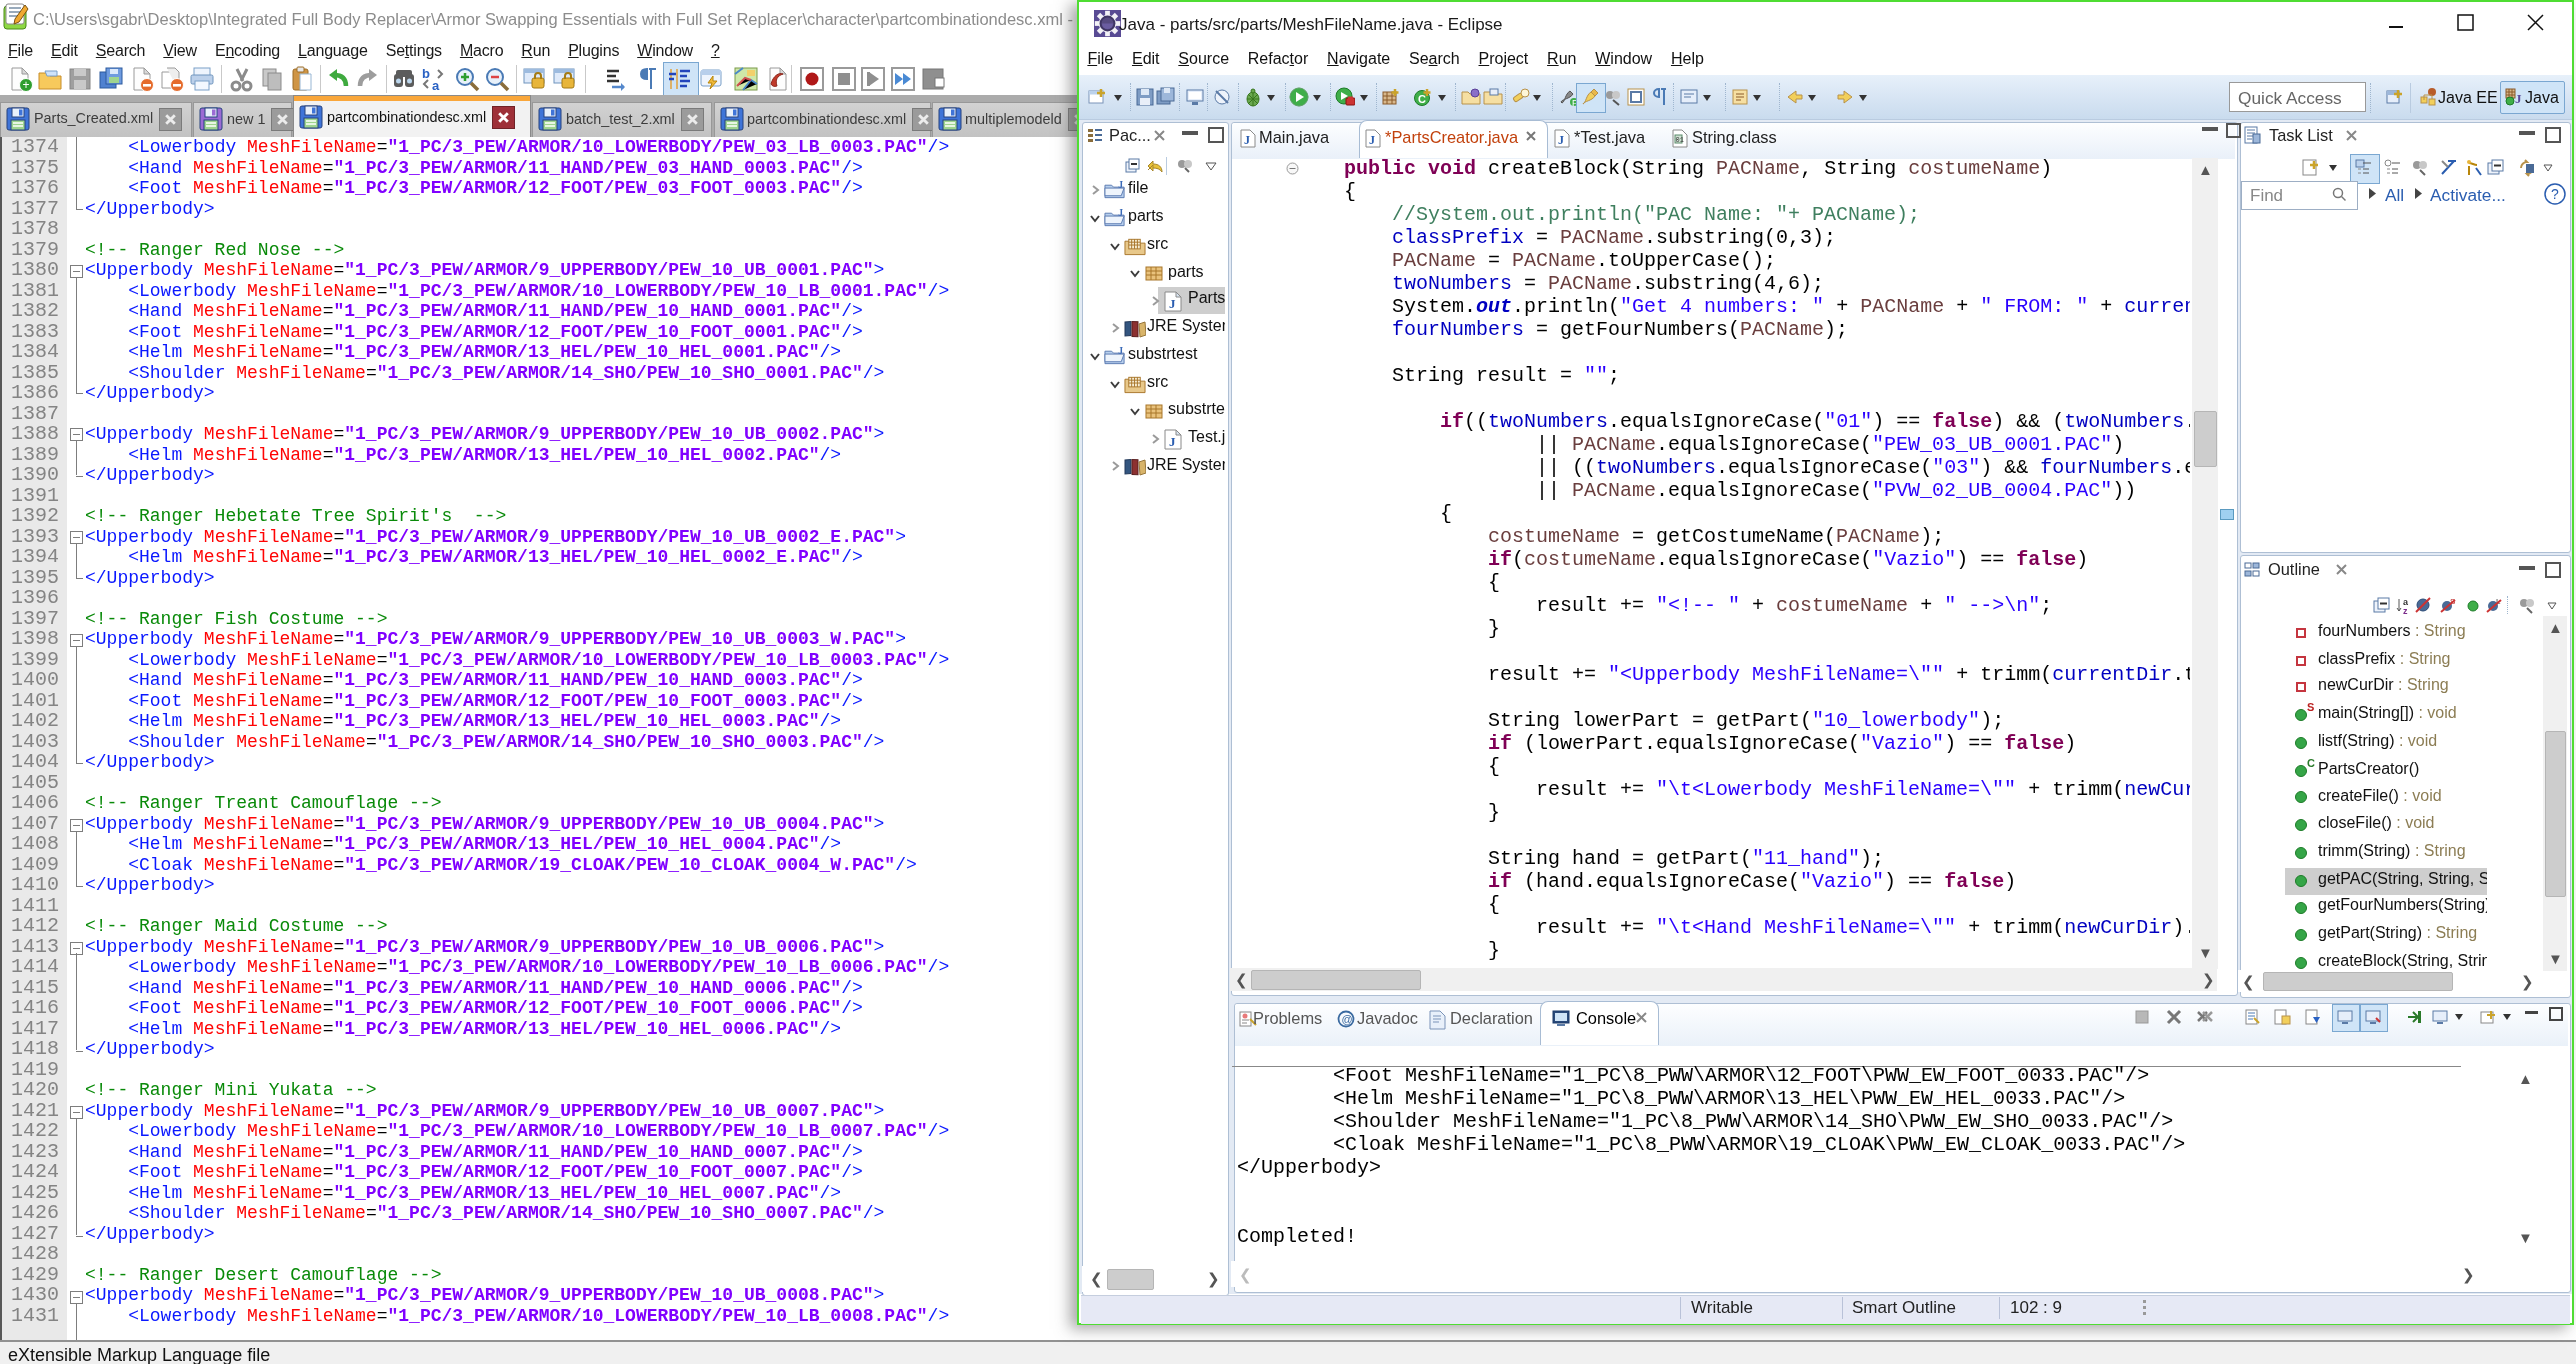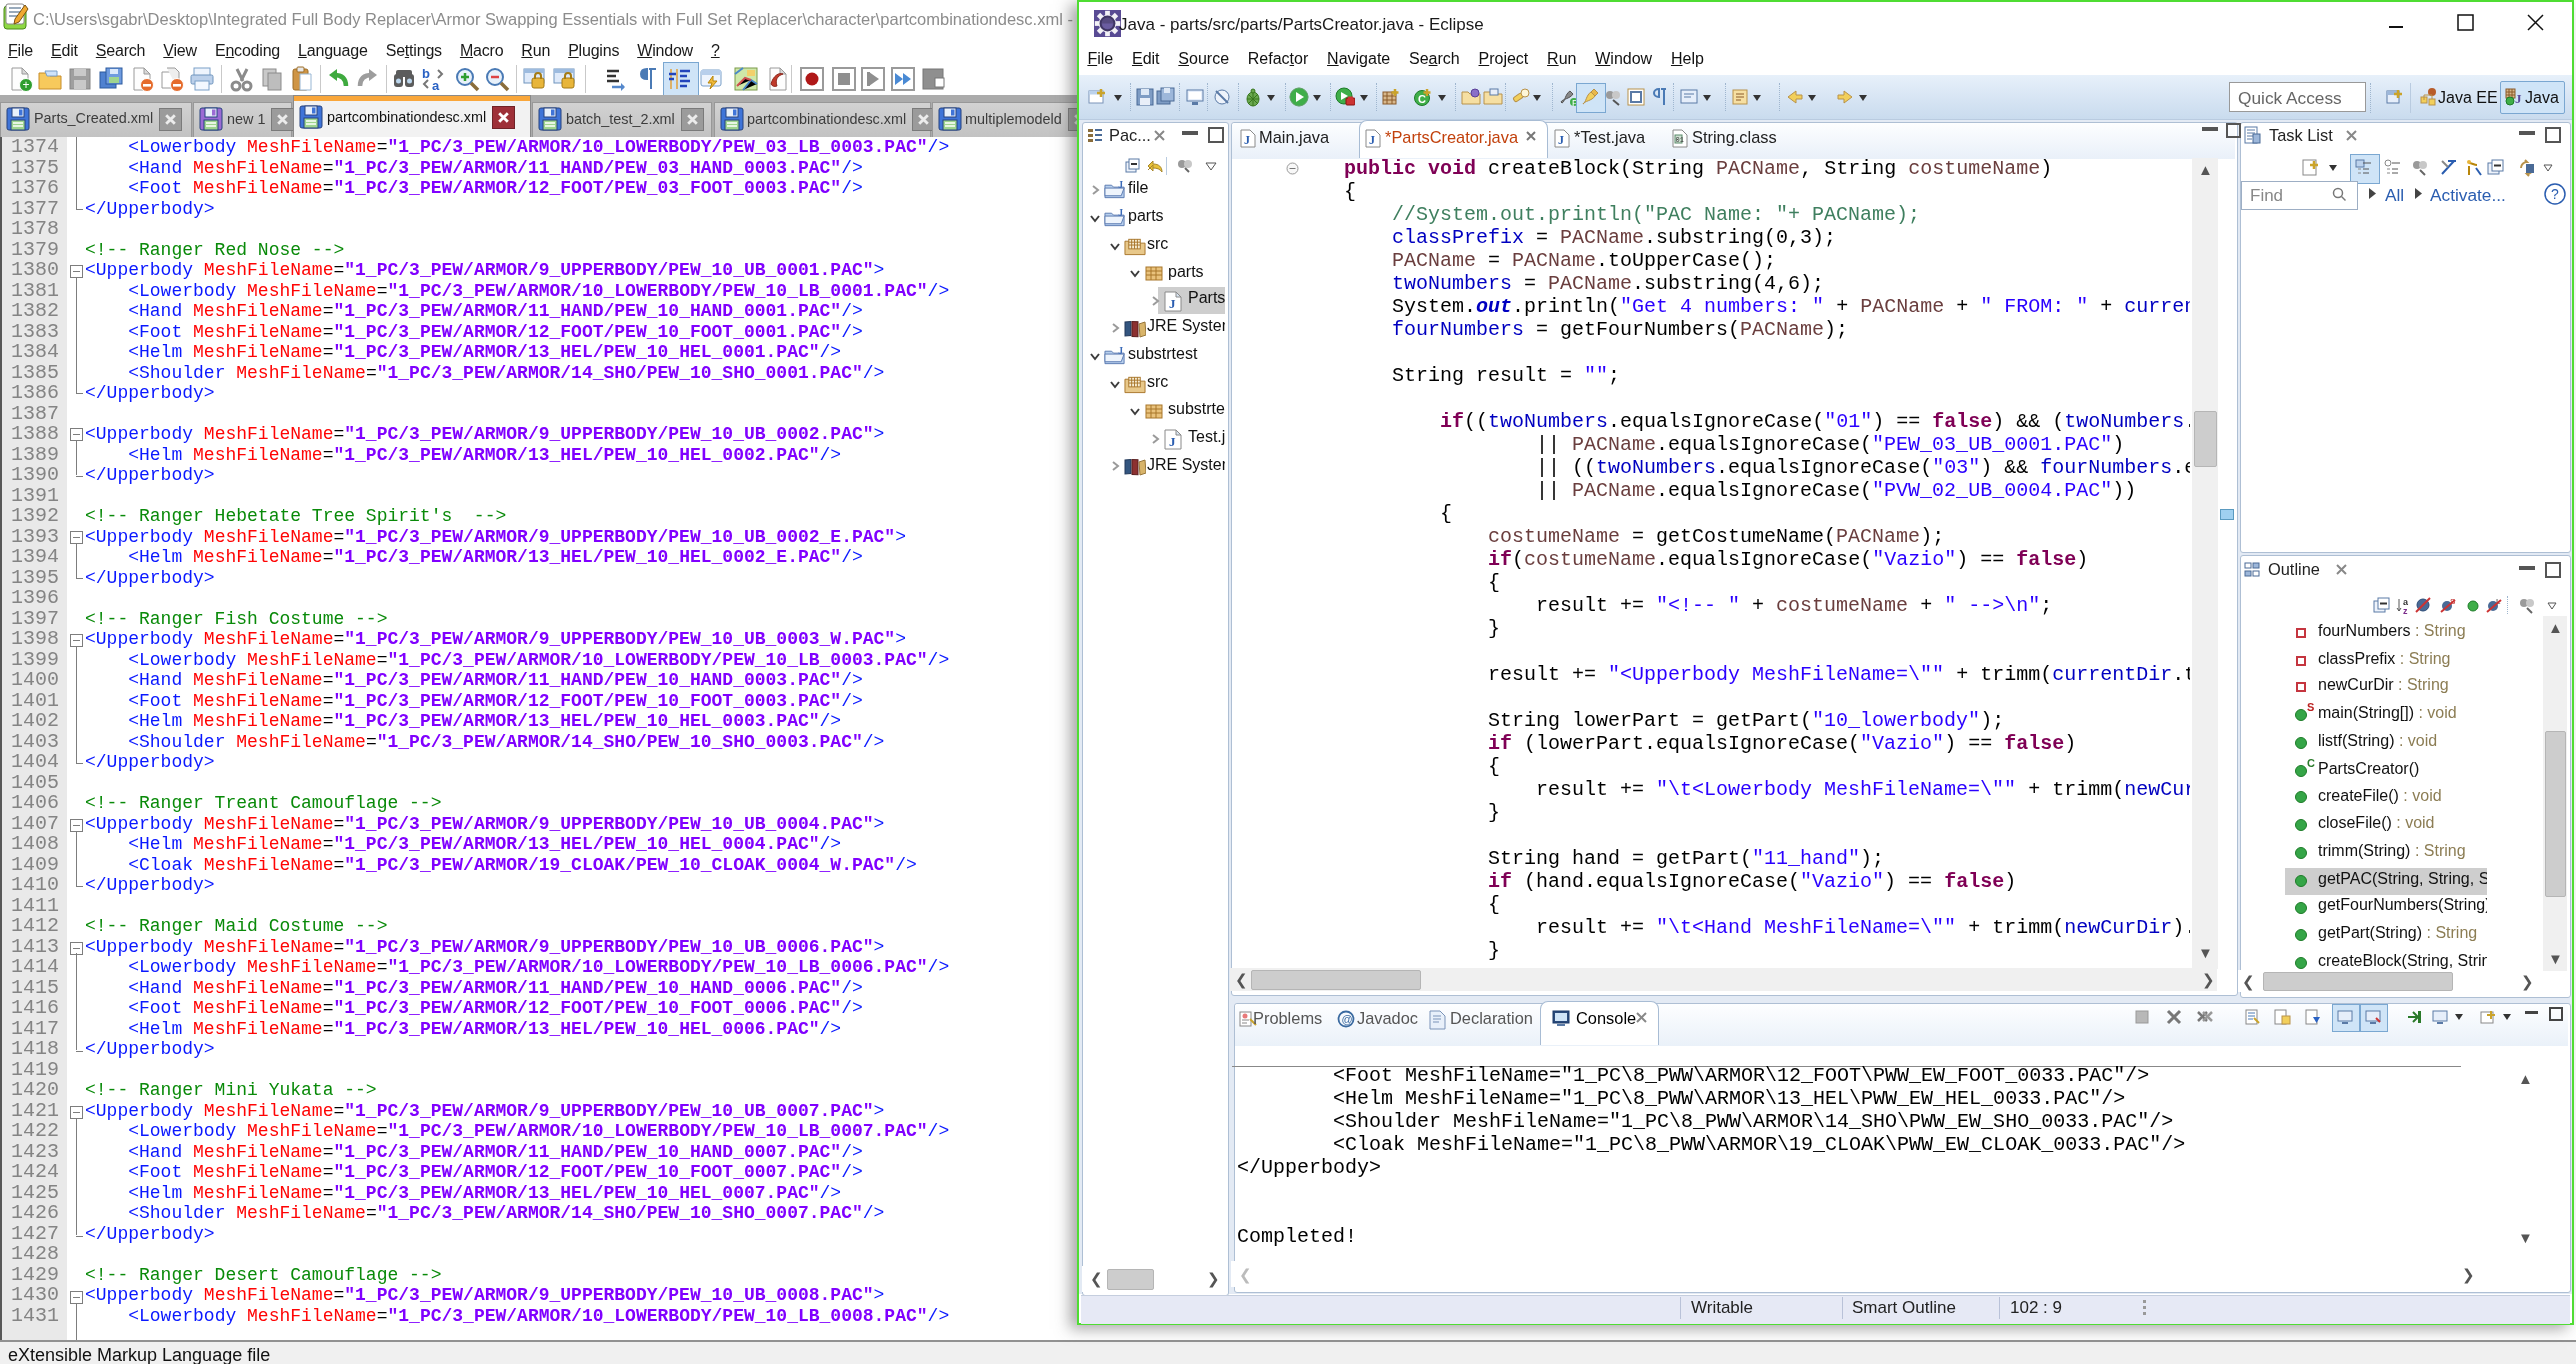--- a/index.html
+++ b/index.html
@@ -455,21 +455,21 @@
       <rect x="14" y="1" width="6" height="32"></rect>
       <rect x="1" y="14" width="32" height="6"></rect>
       <rect x="14" y="1" width="6" height="32" transform="rotate(45 17 17)"></rect>
       <rect x="14" y="1" width="6" height="32" transform="rotate(-45 17 17)"></rect>
       <circle cx="17" cy="17" r="11"></circle>
     </g>
     <circle cx="17" cy="17" r="10" fill="#3f3564"></circle>
     <circle cx="17" cy="17" r="7.5" fill="#564a80"></circle>
     <path d="M10 17a7 7 0 0014 0z" fill="#6a5ca0"></path>
   </svg>
-  <div class="title">Java - parts/src/parts/PartsCreator.java - Eclipse</div>
+  <div class="title">Java - parts/src/parts/MeshFileName.java - Eclipse</div>
   <svg class="abs" style="left:1308px;top:18px" width="20" height="10" viewBox="0 0 20 10">
       <path d="M2 7h14" stroke="#111" stroke-width="2"></path>
     </svg>
   <svg class="abs" style="left:1378px;top:12px" width="18" height="18" viewBox="0 0 18 18">
       <rect x="1" y="1" width="15" height="15" fill="none" stroke="#111" stroke-width="1.5"></rect>
     </svg>
   <svg class="abs" style="left:1447px;top:11px" width="19" height="19" viewBox="0 0 19 19">
       <path d="M2 2l15 15M17 2L2 17" stroke="#111" stroke-width="1.5"></path>
     </svg>
   <div id="ecmenu"><span class="emenui"><u>F</u>ile</span><span class="emenui"><u>E</u>dit</span><span class="emenui"><u>S</u>ource</span><span class="emenui">Refac<u>t</u>or</span><span class="emenui"><u>N</u>avigate</span><span class="emenui">Se<u>a</u>rch</span><span class="emenui"><u>P</u>roject</span><span class="emenui"><u>R</u>un</span><span class="emenui"><u>W</u>indow</span><span class="emenui"><u>H</u>elp</span></div>

